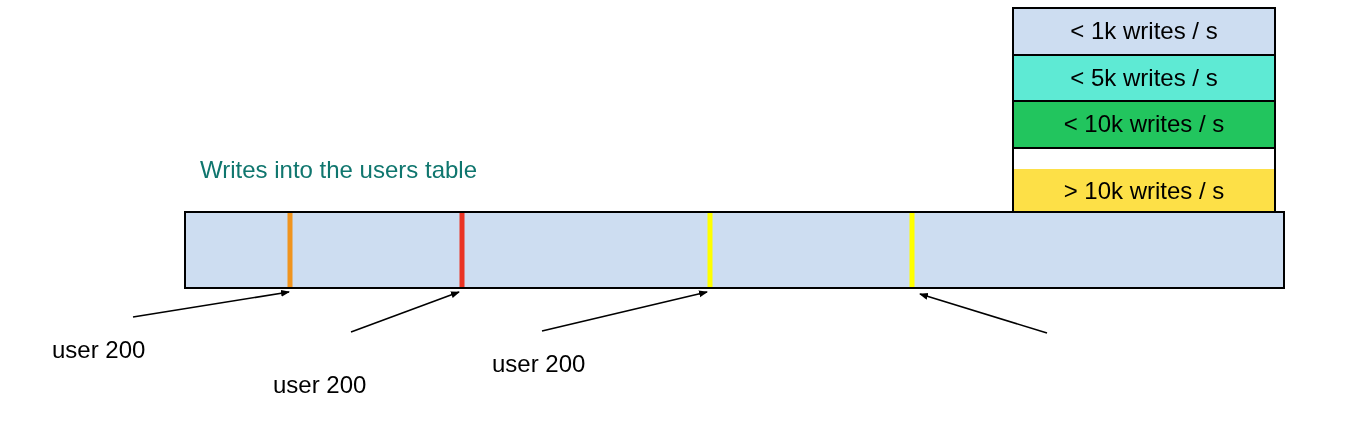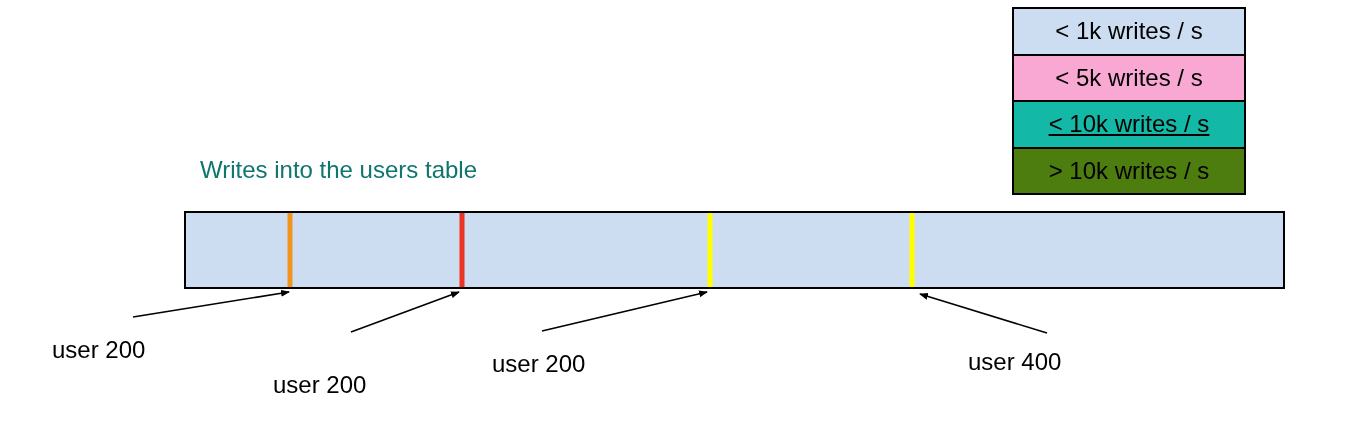--- a/index.html
+++ b/index.html
@@ -21,21 +21,21 @@
     top: 156px;
     font-size: 24px;
     color: #0f766e;
     white-space: nowrap;
   }
   
   .legend {
     position: absolute;
     left: 1012px;
     top: 7px;
-    width: 234px;
+    width: 264px;
     border: 2px solid #000000;
     box-sizing: border-box;
     text-align: right;
   }
   .legend-row {
     height: 44.5px;
     display: flex;
     align-items: center;
     justify-content: center;
     font-size: 24px;
@@ -84,36 +84,35 @@
 </style>
 </head>
 <body>
 
 <div class="canvas">
 
   <div class="title">Writes into the users table</div>
 
   <div class="legend">
     <div class="legend-row" style="background-color: rgb(205, 221, 241);">&lt; 1k writes / s</div>
-    <div class="legend-row" style="background-color: #f9a8d4;">&lt; 5k writes / s</div>
-    <div class="legend-row" style="background-color: #14b8a6; text-decoration: underline;">&lt; 10k writes / s</div>
-    <div class="legend-row" style="background-color: #4d7c0f;">&gt; 10k writes / s</div>
+    <div class="legend-row" style="background-color: #5eead4;">&lt; 5k writes / s</div>
+    <div class="legend-row" style="background-color: #22c55e;">&lt; 10k writes / s</div>
+    <div class="legend-row" style="background-color: #fde047; margin-top: 20px;">&gt; 10k writes / s</div>
   </div>
 
   <div class="bar" style="background-color: rgb(205, 221, 241);">
     <div class="marker" style="left: 9.5%; background-color: rgb(240, 148, 30);"></div>
     <div class="marker" style="left: 25.2%; background-color: rgb(234, 51, 35);"></div>
     <div class="marker" style="left: 47.8%; background-color: rgb(255, 255, 0);"></div>
     <div class="marker" style="left: 66.2%; background-color: rgb(255, 255, 0);"></div>
   </div>
 
   <div class="callout u100">user 200</div>
   <div class="callout u200">user 200</div>
   <div class="callout u300">user 200</div>
-  <div class="callout u400">user 400</div>
 
   <svg class="arrows" viewBox="0 0 1350 422" xmlns="http://www.w3.org/2000/svg">
     <defs>
       <marker id="ah" markerWidth="10" markerHeight="8" refX="8" refY="3.5" orient="auto" markerUnits="userSpaceOnUse">
         <path d="M0,0 L9,3.5 L0,7 z" fill="#000000"></path>
       </marker>
     </defs>
     <line x1="133" y1="317" x2="289" y2="292" stroke="#000000" stroke-width="1.6" marker-end="url(#ah)"></line>
     <line x1="351" y1="332" x2="459" y2="292" stroke="#000000" stroke-width="1.6" marker-end="url(#ah)"></line>
     <line x1="542" y1="331" x2="707" y2="292" stroke="#000000" stroke-width="1.6" marker-end="url(#ah)"></line>

